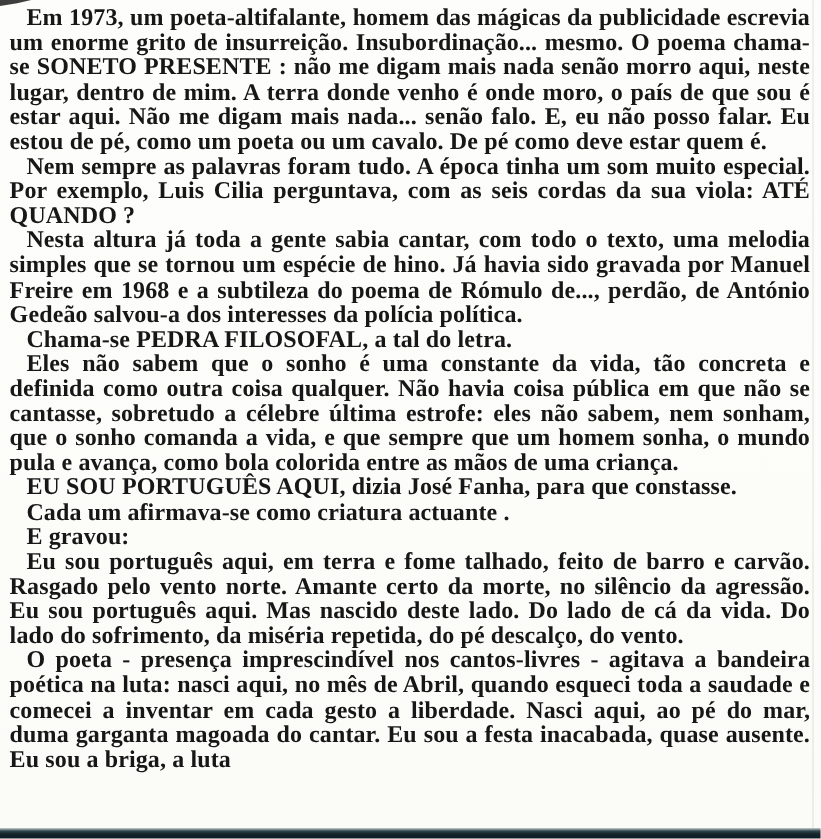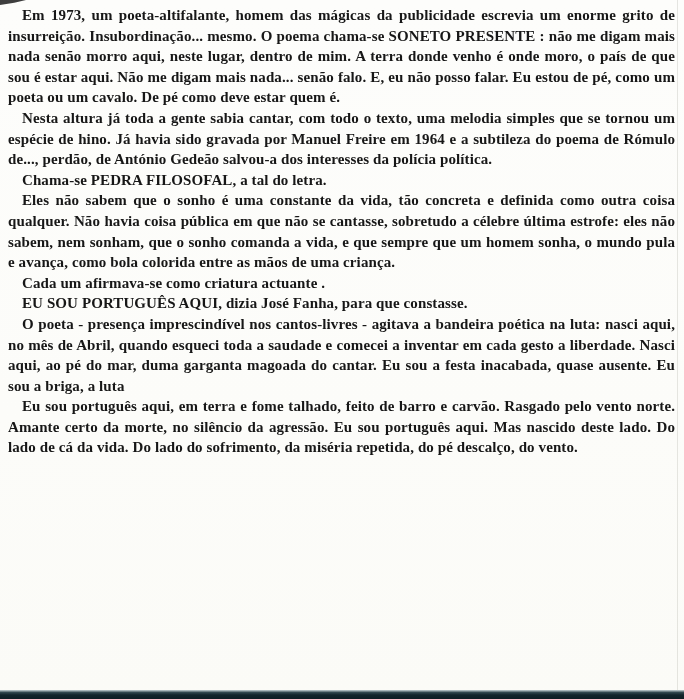--- a/index.html
+++ b/index.html
@@ -16,21 +16,21 @@
     font-family: "Liberation Serif", "DejaVu Serif", serif;
   }
   .text-column {
     position: absolute;
     top: 5px;
     left: 0;
     width: 100%;
     padding: 0 9px 0 8px;
     box-sizing: border-box;
     color: #171717;
-    font-size: 15px;
+    font-size: 20px;
     font-weight: 700;
     line-height: 20.6px;
     text-align: justify;
     letter-spacing: 0.1px;
   }
   .text-column p {
     margin: 0;
     text-indent: 14px;
   }
   
@@ -64,24 +64,26 @@
 </head>
 <body>
 
 <div class="page">
 
   <div class="corner-mark"></div>
   <div class="right-edge-line"></div>
 
   <div class="text-column">
     <p>Em 1973, um poeta-altifalante, homem das mágicas da publicidade escrevia um enorme grito de insurreição. Insubordinação... mesmo. O poema chama-se SONETO PRESENTE : não me digam mais nada senão morro aqui, neste lugar, dentro de mim. A terra donde venho é onde moro, o país de que sou é estar aqui. Não me digam mais nada... senão falo. E, eu não posso falar. Eu estou de pé, como um poeta ou um cavalo. De pé como deve estar quem é.</p>
-    <p>Nesta altura já toda a gente sabia cantar, com todo o texto, uma melodia simples que se tornou um espécie de hino. Já havia sido gravada por Manuel Freire em 1964 e a subtileza do poema de Rómulo de..., perdão, de António Gedeão salvou-a dos interesses da polícia política.</p>
+    <p>Nem sempre as palavras foram tudo. A época tinha um som muito especial. Por exemplo, Luis Cilia perguntava, com as seis cordas da sua viola: ATÉ QUANDO ?</p>
+    <p>Nesta altura já toda a gente sabia cantar, com todo o texto, uma melodia simples que se tornou um espécie de hino. Já havia sido gravada por Manuel Freire em 1968 e a subtileza do poema de Rómulo de..., perdão, de António Gedeão salvou-a dos interesses da polícia política.</p>
     <p>Chama-se PEDRA FILOSOFAL, a tal do letra.</p>
     <p>Eles não sabem que o sonho é uma constante da vida, tão concreta e definida como outra coisa qualquer. Não havia coisa pública em que não se cantasse, sobretudo a célebre última estrofe: eles não sabem, nem sonham, que o sonho comanda a vida, e que sempre que um homem sonha, o mundo pula e avança, como bola colorida entre as mãos de uma criança.</p>
+    <p>EU SOU PORTUGUÊS AQUI, dizia José Fanha, para que constasse.</p>
     <p>Cada um afirmava-se como criatura actuante .</p>
-    <p>EU SOU PORTUGUÊS AQUI, dizia José Fanha, para que constasse.</p>
+    <p>E gravou:</p>
+    <p>Eu sou português aqui, em terra e fome talhado, feito de barro e carvão. Rasgado pelo vento norte. Amante certo da morte, no silêncio da agressão. Eu sou português aqui. Mas nascido deste lado. Do lado de cá da vida. Do lado do sofrimento, da miséria repetida, do pé descalço, do vento.</p>
     <p>O poeta - presença imprescindível nos cantos-livres - agitava a bandeira poética na luta: nasci aqui, no mês de Abril, quando esqueci toda a saudade e comecei a inventar em cada gesto a liberdade. Nasci aqui, ao pé do mar, duma garganta magoada do cantar. Eu sou a festa inacabada, quase ausente. Eu sou a briga, a luta</p>
-    <p>Eu sou português aqui, em terra e fome talhado, feito de barro e carvão. Rasgado pelo vento norte. Amante certo da morte, no silêncio da agressão. Eu sou português aqui. Mas nascido deste lado. Do lado de cá da vida. Do lado do sofrimento, da miséria repetida, do pé descalço, do vento.</p>
   </div>
 
   <div class="bottom-bar"></div>
 
 </div>
 
 </body></html>

